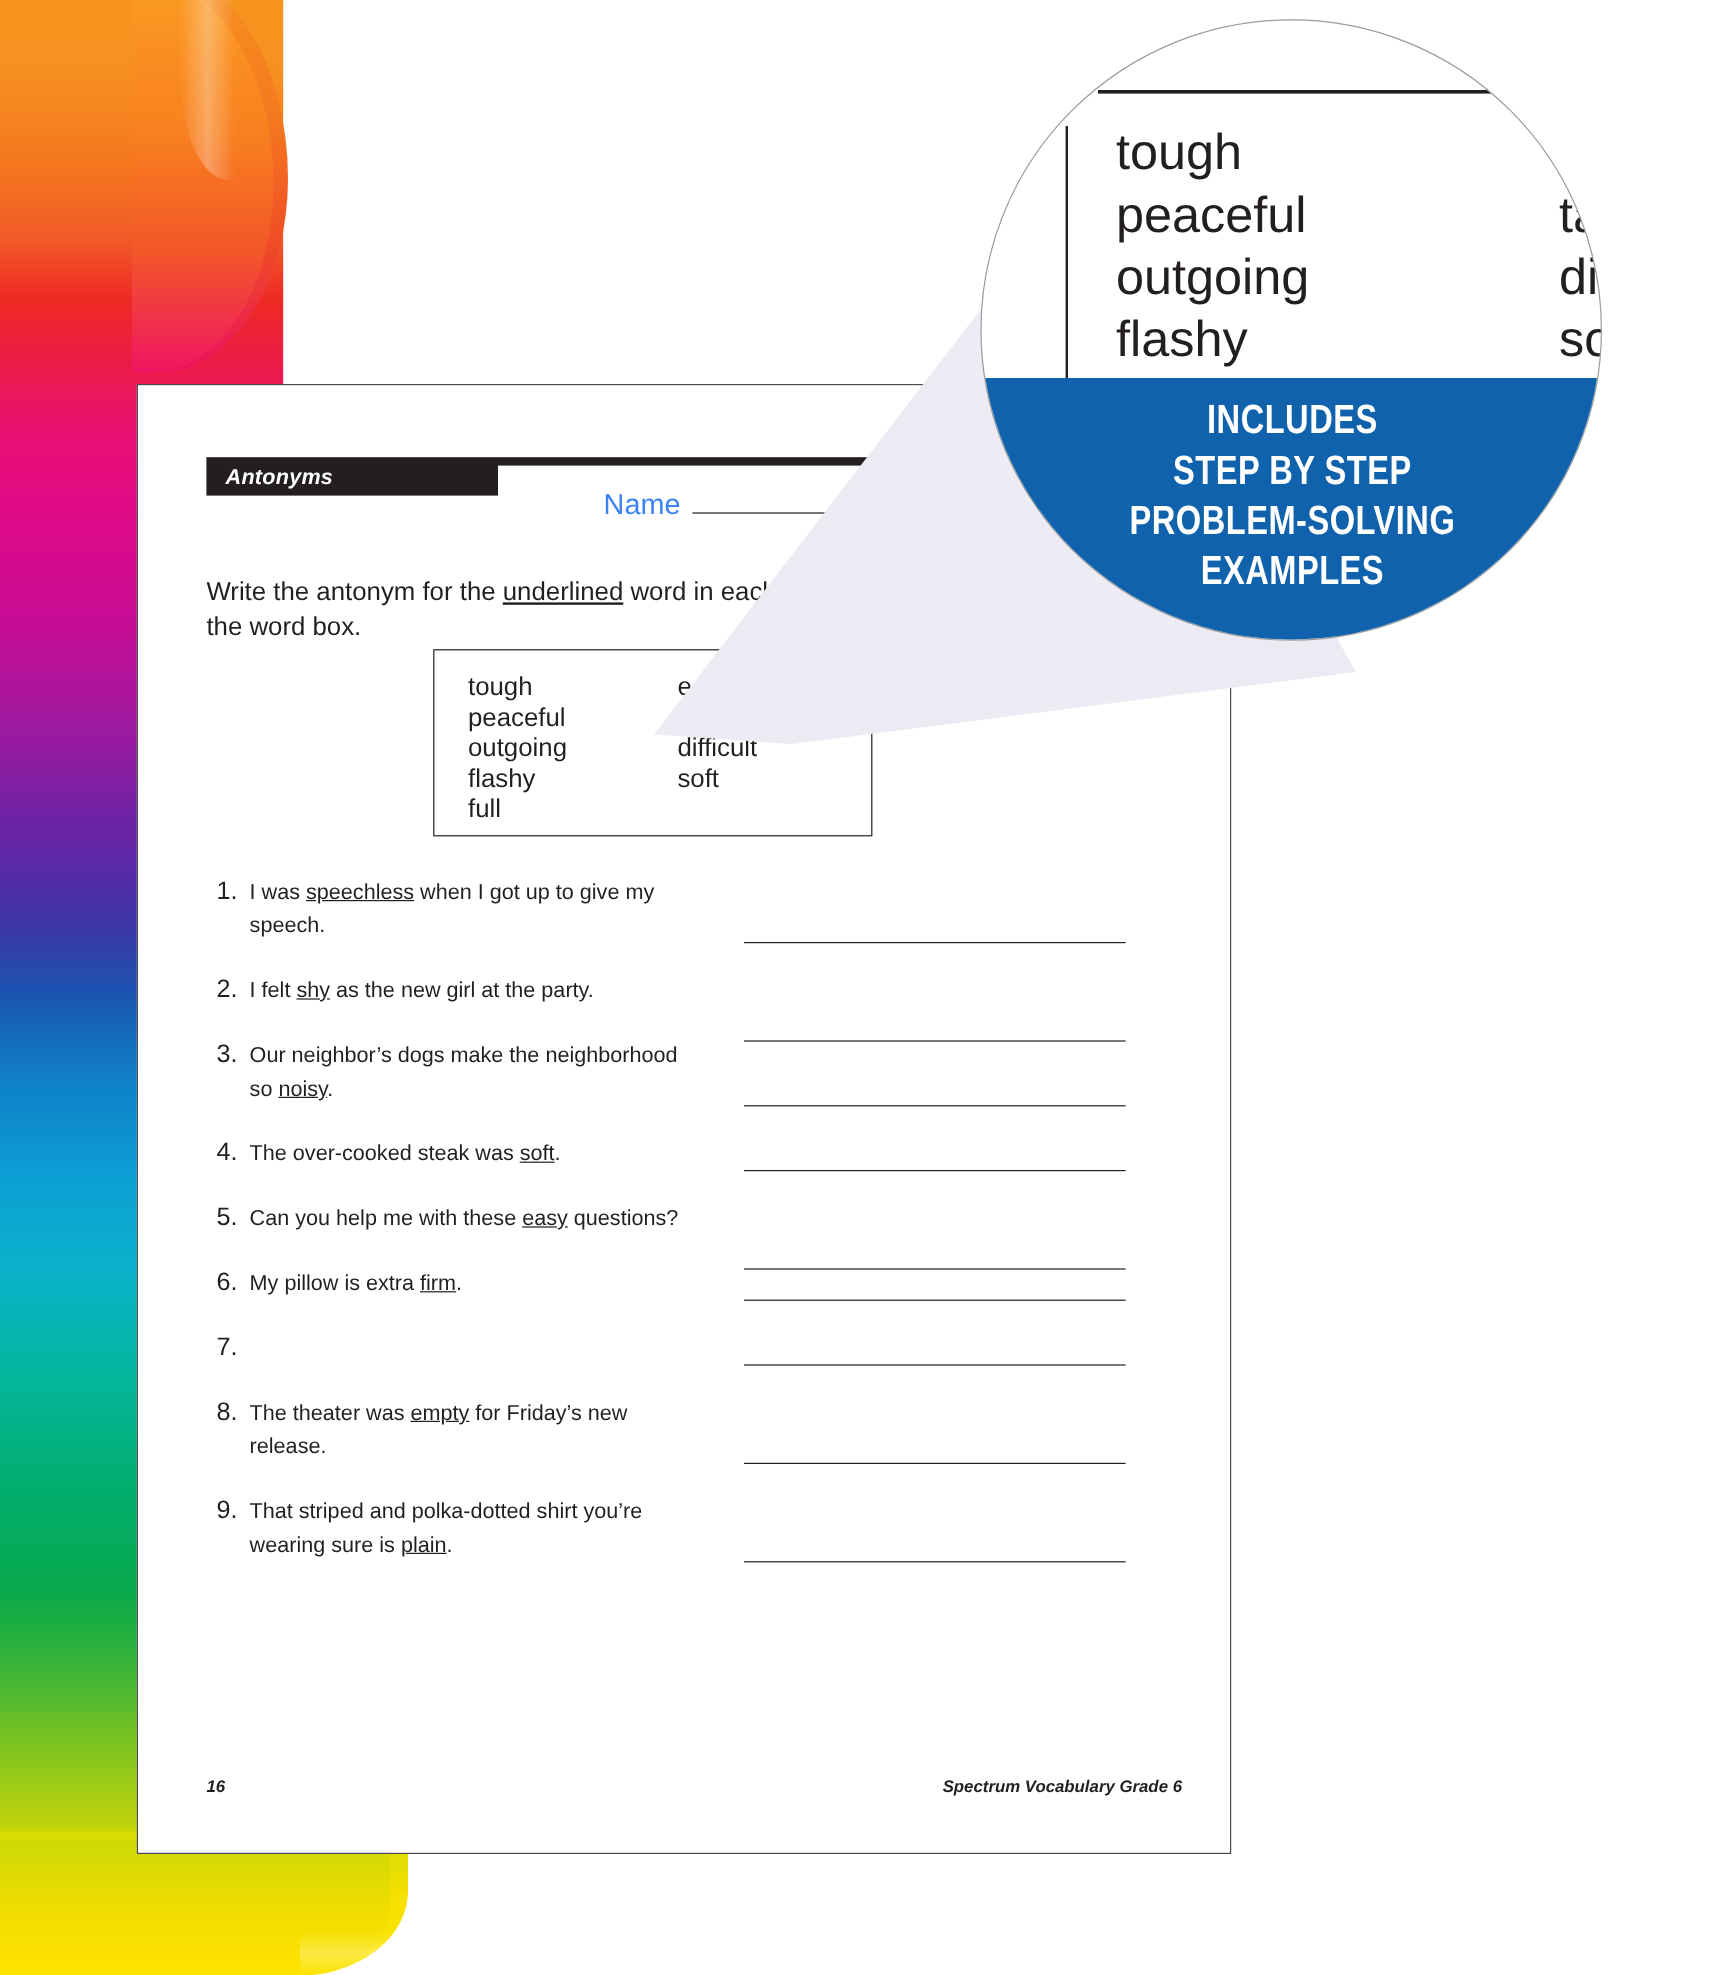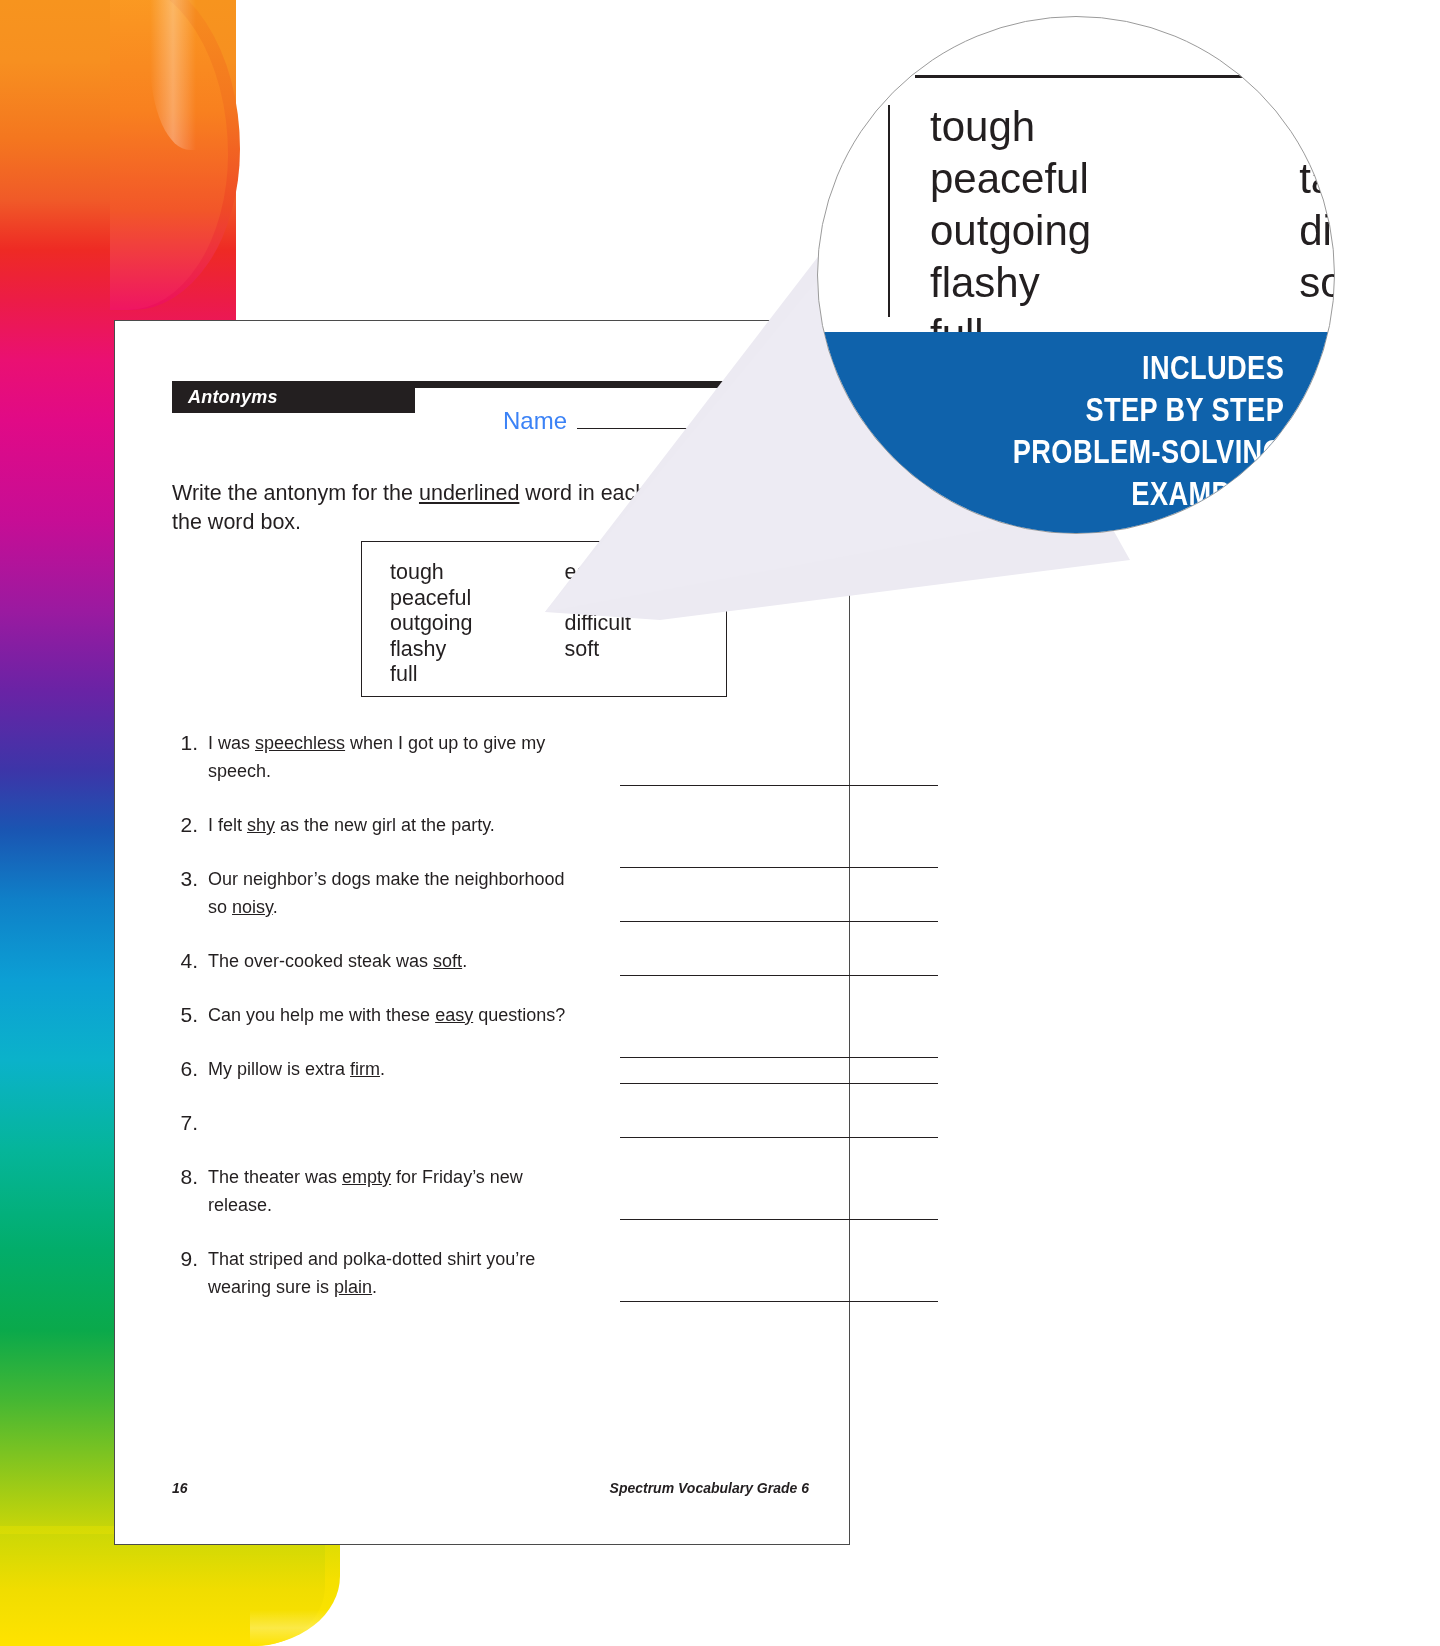--- a/index.html
+++ b/index.html
@@ -107,21 +107,21 @@
     height: 36px;
     background: linear-gradient(to bottom, rgba(255,255,255,0.0), rgba(255,255,255,0.28), rgba(255,255,255,0.0));
     border-bottom-right-radius: 60px 30px;
   }
 
   
   .page {
     position: absolute;
     left: 114px;
     top: 320px;
-    width: 736px;
+    width: 912px;
     height: 1225px;
     background: #ffffff;
     border: 1px solid #4b4b4b;
     box-sizing: border-box;
   }
 
   .page-inner {
     position: absolute;
     inset: 0;
   }
@@ -313,24 +313,23 @@
 
   
   .mag-banner {
     position: absolute;
     left: 0;
     top: 298px;
     width: 518px;
     height: 220px;
     background: #0f62ab;
     color: #ffffff;
-    text-align: right;
+    text-align: center;
     padding-top: 14px;
     box-sizing: border-box;
-    margin-top: 17px;
   }
   .mag-banner div {
     font-weight: bold;
     font-size: 34px;
     line-height: 42px;
     letter-spacing: 0.5px;
     transform: scaleX(0.80);
     transform-origin: center;
     white-space: nowrap;
   }

